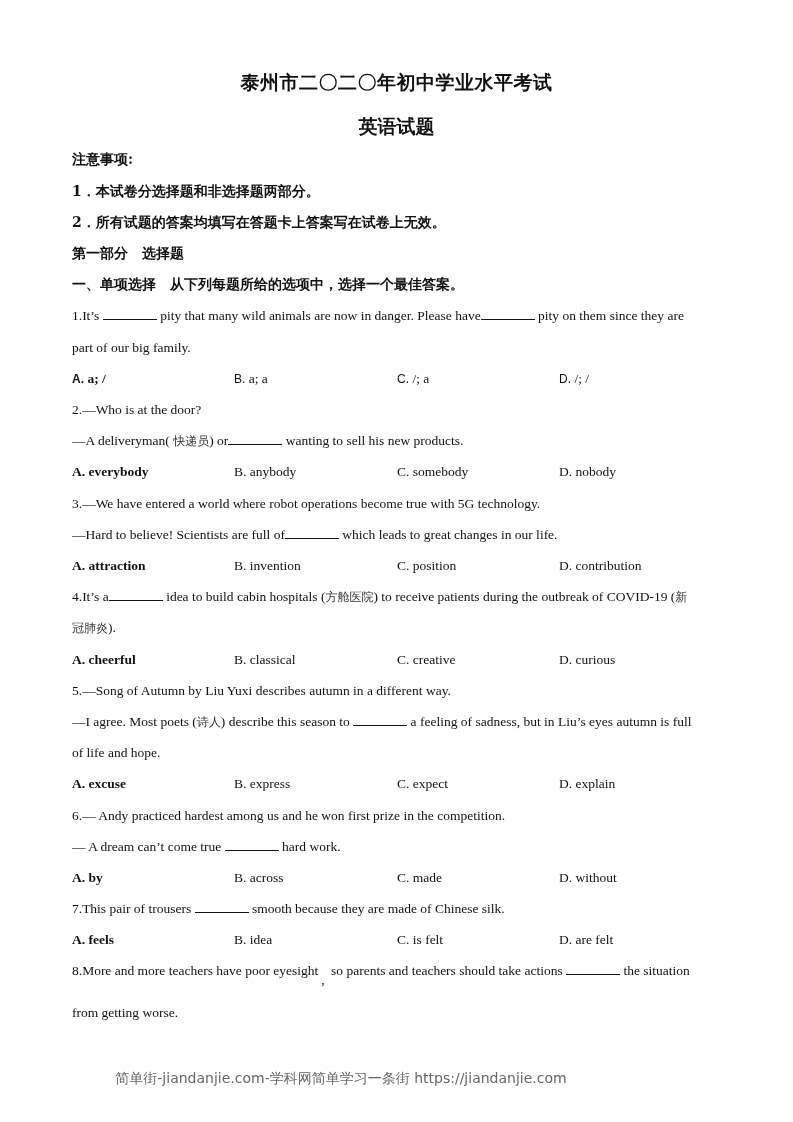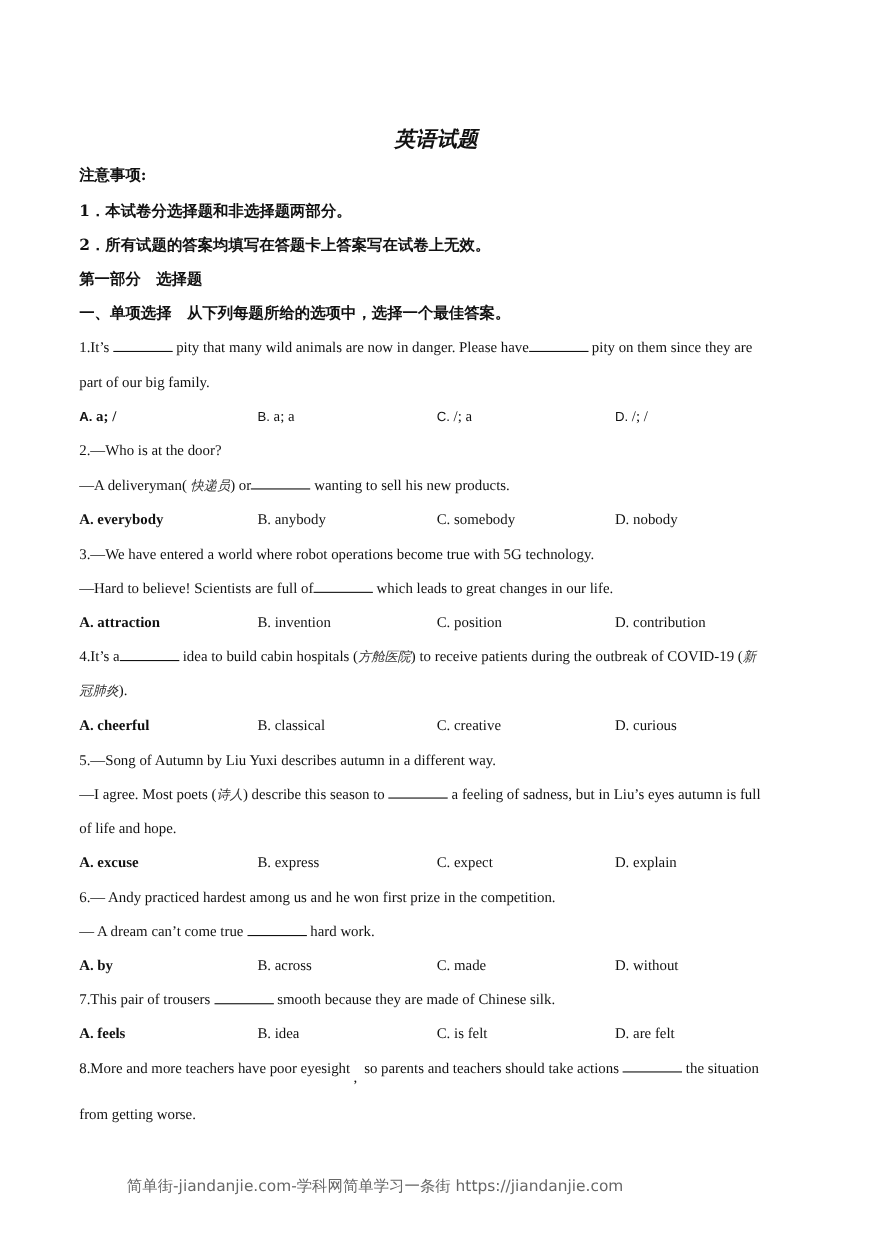--- a/index.html
+++ b/index.html
@@ -1,35 +1,36 @@
 <!DOCTYPE html>
 <html><head>
 <meta charset="utf-8">
 <style>
   html, body { margin: 0; padding: 0; background: #ffffff; }
   body { width: 793px; height: 1122px; position: relative; overflow: hidden; color: #111; }
   .page { position: absolute; left: 0; top: 0; width: 793px; height: 1122px; }
   .title { position: absolute; left: 0; width: 793px; text-align: center; font-family: "DejaVu Serif", serif; font-weight: bold; color: #111; }
   .t1 { top: 70px; font-size: 19px; letter-spacing: 0.5px; }
-  .t2 { top: 114px; font-size: 19px; font-style: italic; }
+  .t2 { top: 114px; font-size: 19px; }
   .note { position: absolute; left: 72px; font-family: "DejaVu Serif", serif; font-weight: bold; font-size: 14px; color: #111; white-space: nowrap; }
   .line { position: absolute; left: 72px; font-family: "Liberation Serif", serif; font-size: 13.5px; color: #111; white-space: nowrap; }
   .opt { position: absolute; font-family: "Liberation Serif", serif; font-size: 13.5px; color: #111; white-space: nowrap; }
   .optA { left: 72px; font-weight: bold; } .optB { left: 234px; } .optC { left: 397px; } .optD { left: 559px; }
   .sans-label { font-family: "Liberation Sans", sans-serif; font-size: 12px; }
   .blank { display: inline-block; width: 54px; border-bottom: 1px solid #111; height: 11px; vertical-align: baseline; }
-  .cn { font-family: "DejaVu Sans", sans-serif; font-size: 12px; color: #333; font-style: italic; }
+  .cn { font-family: "DejaVu Sans", sans-serif; font-size: 12px; color: #333; }
   .it { }
   .footer { position: absolute; top: 1070px; left: 0; width: 682px; text-align: center; font-family: "DejaVu Sans", sans-serif; font-size: 14px; color: #666; }
 </style>
 </head>
 <body>
 
 <div class="page">
 
+  <div class="title t1">泰州市二〇二〇年初中学业水平考试</div>
   <div class="title t2">英语试题</div>
 
   <div class="note" style="top:151px">注意事项:</div>
   <div class="note" style="top:183px">1．本试卷分选择题和非选择题两部分。</div>
   <div class="note" style="top:214px">2．所有试题的答案均填写在答题卡上答案写在试卷上无效。</div>
   <div class="note" style="top:245px">第一部分　选择题</div>
   <div class="note" style="top:276px">一、单项选择　从下列每题所给的选项中，选择一个最佳答案。</div>
 
   <div class="line" style="top:308px">
     <span>1.</span><span>It’s </span><span class="blank"></span><span> pity that many wild animals are now in danger. Please have</span><span class="blank"></span><span> pity on them since they are</span>

